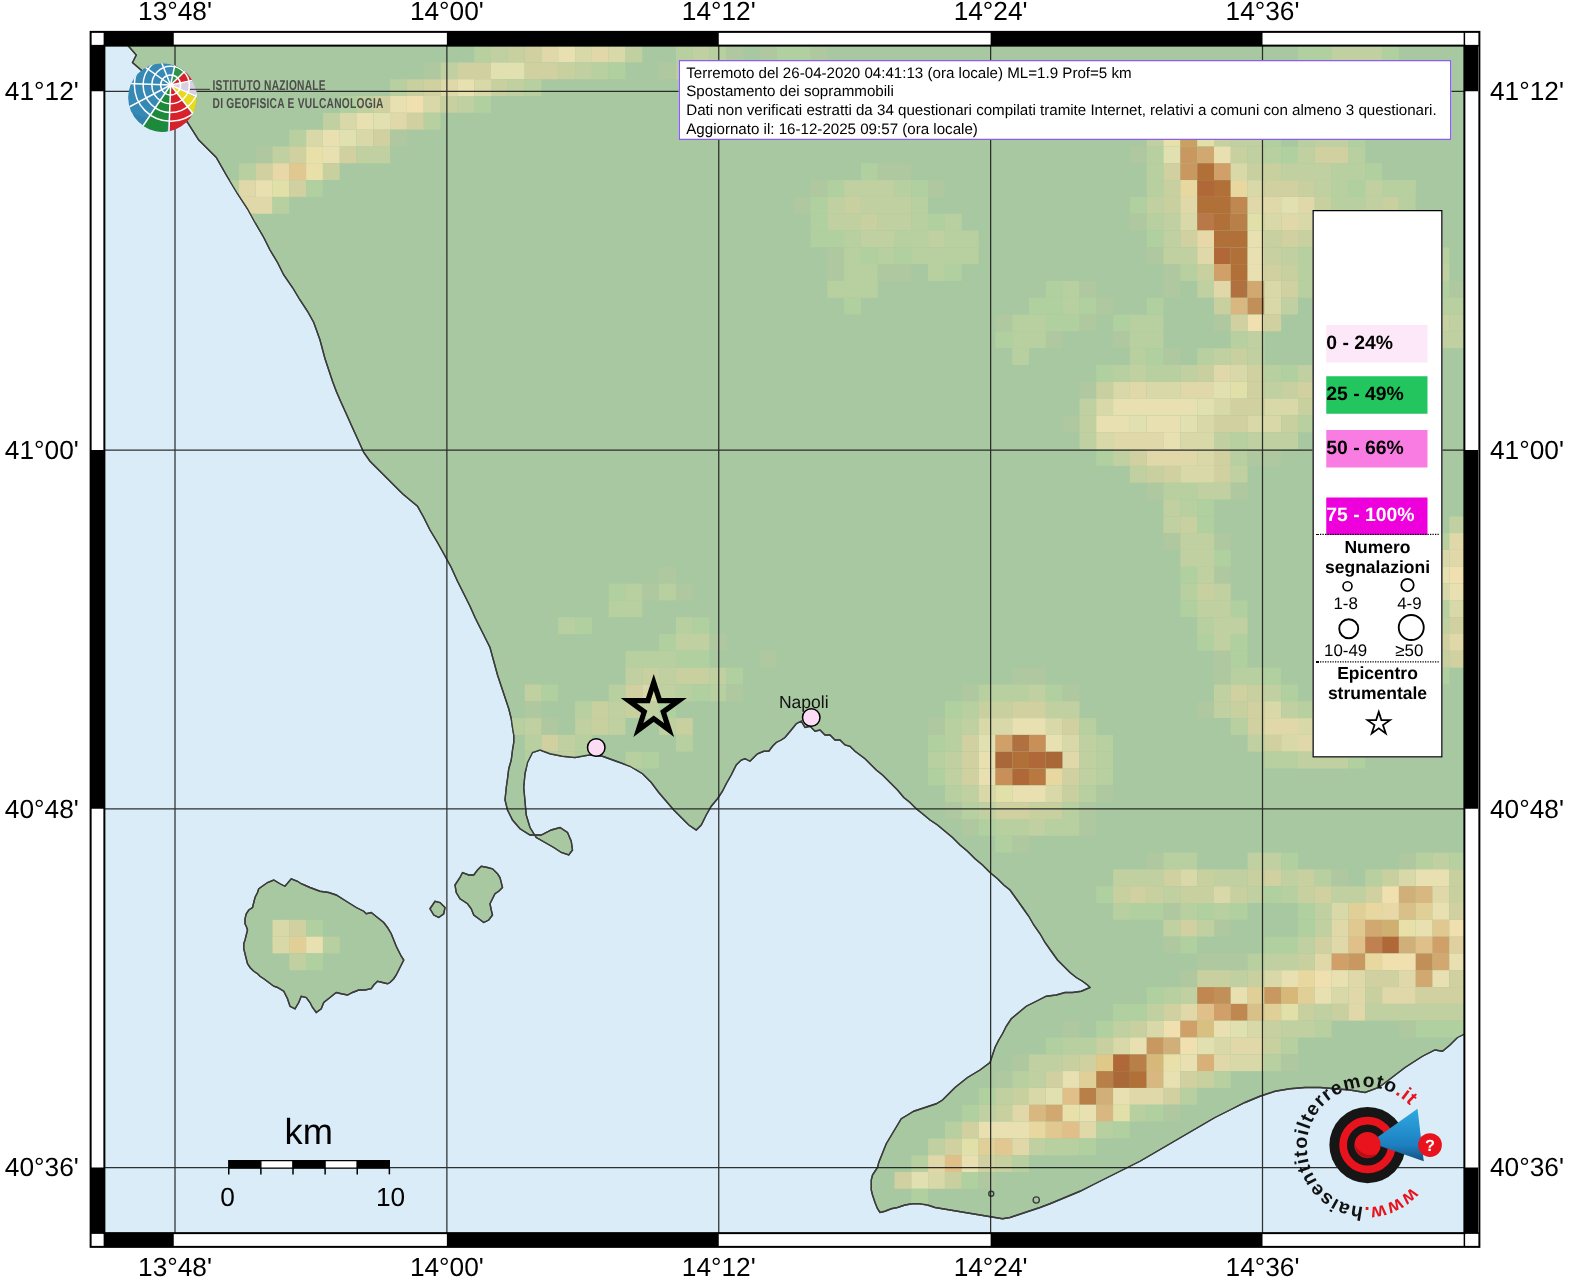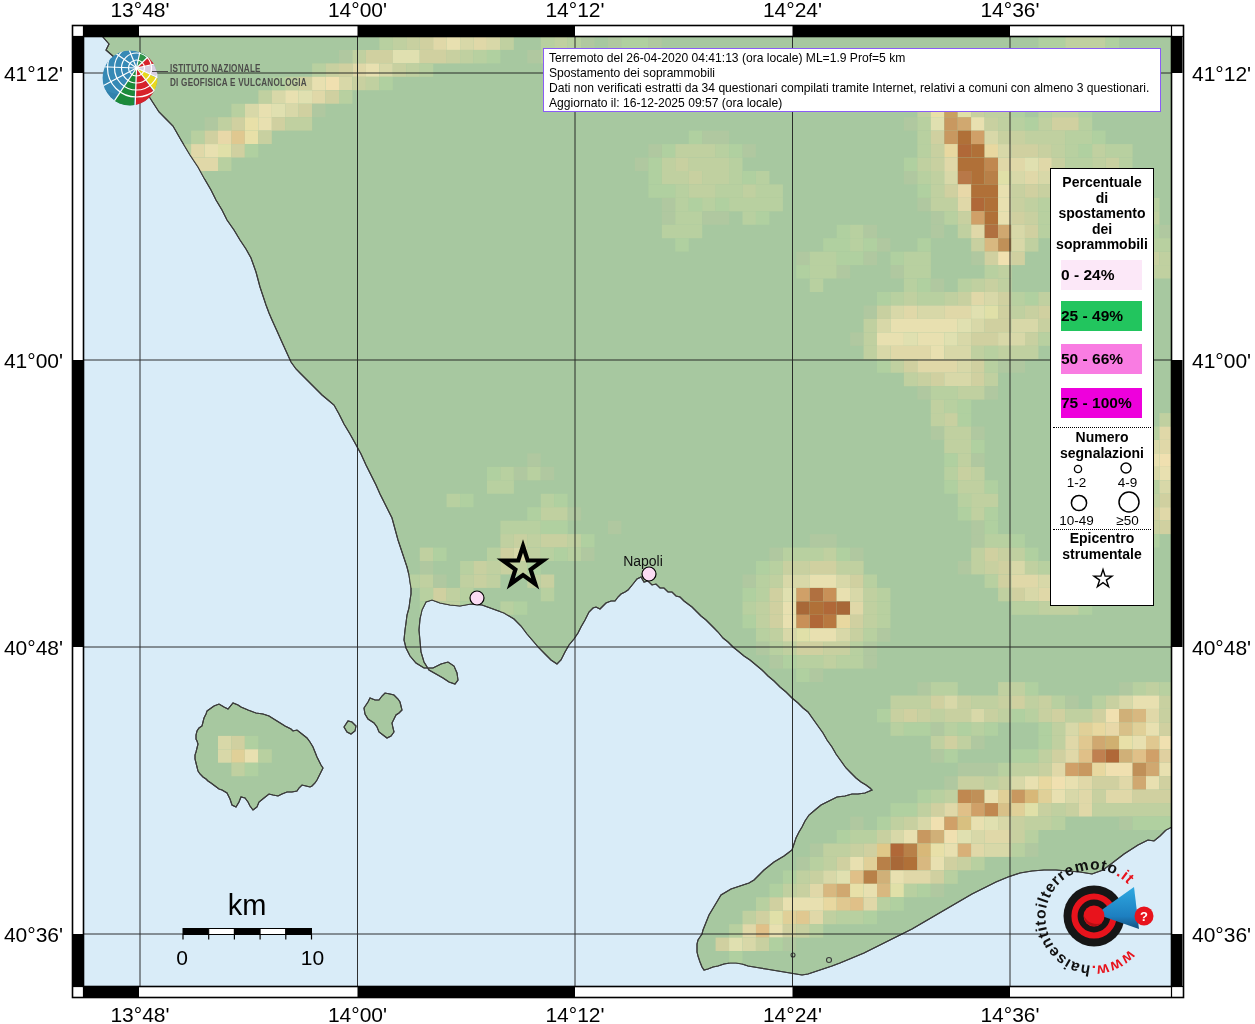--- a/index.html
+++ b/index.html
@@ -1103,34 +1103,33 @@
 <div class="ax" style="left:1192px;top:349px">41°00'</div>
 <div class="ax" style="right:1192px;top:636px">40°48'</div>
 <div class="ax" style="left:1192px;top:636px">40°48'</div>
 <div class="ax" style="right:1192px;top:923px">40°36'</div>
 <div class="ax" style="left:1192px;top:923px">40°36'</div>
 <div id="infobox">Terremoto del 26-04-2020 04:41:13 (ora locale) ML=1.9 Prof=5 km<br>
 Spostamento dei soprammobili<br>
 Dati non verificati estratti da 34 questionari compilati tramite Internet, relativi a comuni con almeno 3 questionari.<br>
 Aggiornato il: 16-12-2025 09:57 (ora locale)</div>
 <div id="legend">
-<div class="t" style="top:6px">Percentuale<br>di<br>spostamento<br>dei<br>soprammobili</div>
 <div class="sw" style="top:91px;background:#fce8f8">0 - 24%</div>
 <div class="sw" style="top:132px;background:#22c55e">25 - 49%</div>
 <div class="sw" style="top:175px;background:#f97ce2">50 - 66%</div>
-<div class="sw" style="top:219px;background:#ee00dc;color:#000000">75 - 100%</div>
+<div class="sw" style="top:229px;background:#ee00dc;color:#ffffff">75 - 100%</div>
 <div class="dot" style="top:258px"></div>
 <div class="t" style="top:261px">Numero<br>segnalazioni</div>
 <svg width="102" height="65" style="position:absolute;left:0;top:293px">
 <circle cx="27" cy="7" r="3.6" fill="none" stroke="#000" stroke-width="1.3"></circle>
 <circle cx="75" cy="6" r="5" fill="none" stroke="#000" stroke-width="1.4"></circle>
 <circle cx="28" cy="41" r="7.6" fill="none" stroke="#000" stroke-width="1.5"></circle>
 <circle cx="78" cy="40" r="10" fill="none" stroke="#000" stroke-width="1.5"></circle>
 </svg>
-<div class="sl" style="left:0;top:306px">1-2</div>
+<div class="sl" style="left:0;top:306px">1-8</div>
 <div class="sl" style="left:50%;top:306px">4-9</div>
 <div class="sl" style="left:0;top:344px">10-49</div>
 <div class="sl" style="left:50%;top:344px">≥50</div>
 <div class="dot" style="top:360px"></div>
 <div class="t" style="top:362px">Epicentro<br>strumentale</div>
 <svg width="102" height="30" style="position:absolute;left:0;top:398px">
 <polygon points="52.0,2.5 54.1,9.1 61.0,9.1 55.4,13.1 57.6,19.7 52.0,15.6 46.4,19.7 48.6,13.1 43.0,9.1 49.9,9.1" fill="none" stroke="#000" stroke-width="1.4"></polygon>
 </svg>
 </div>
 </div>

